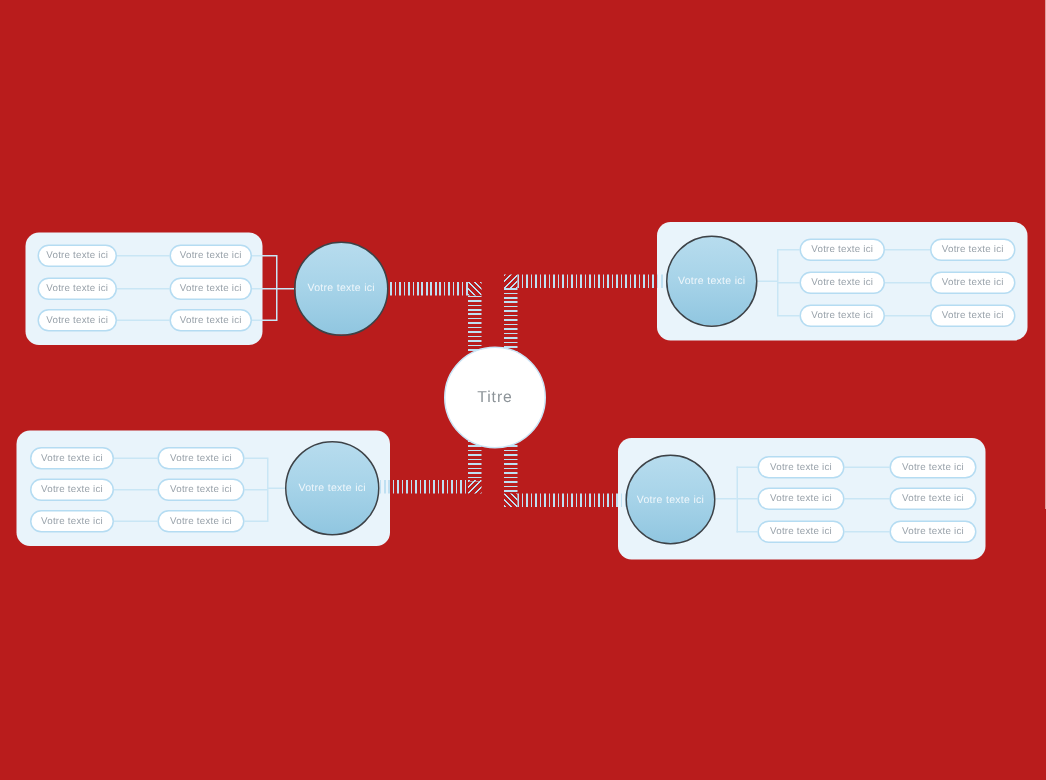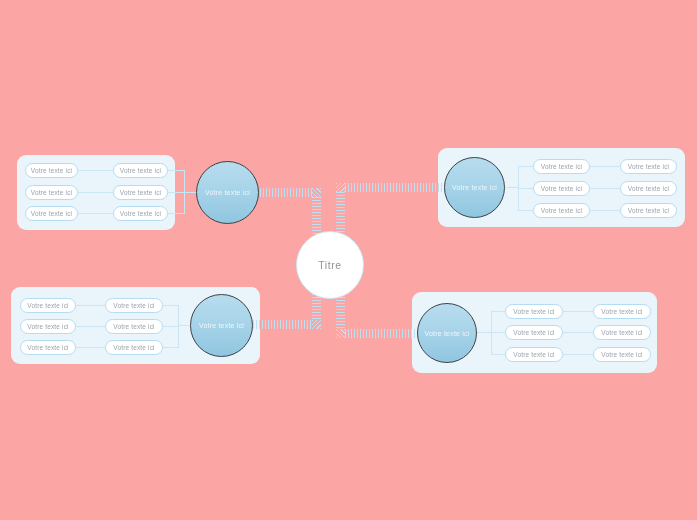--- a/index.html
+++ b/index.html
@@ -1,17 +1,17 @@
 <!DOCTYPE html>
 <html><head>
 <meta charset="utf-8">
 <style>
   html,body{margin:0;padding:0;background:#ffffff;}
   .canvas{
-    position:relative;width:697px;height:520px;background:#fca5a5;overflow:hidden;
+    position:relative;width:697px;height:520px;background:#b91c1c;overflow:hidden;
     font-family:"Liberation Sans",sans-serif;
   }
   
   .panel{position:absolute;background:#e9f4fb;border-radius:9px;z-index:0;}
   
   .rib-h{position:absolute;height:9px;z-index:1;
     background:repeating-linear-gradient(90deg,#bfe0f2 0 1px,rgba(255,255,255,0) 1px 3px);}
   .rib-v{position:absolute;width:9px;z-index:1;
     background:repeating-linear-gradient(180deg,#bfe0f2 0 1px,rgba(255,255,255,0) 1px 3px);}
   .elb{position:absolute;width:9px;height:9px;z-index:1;}

